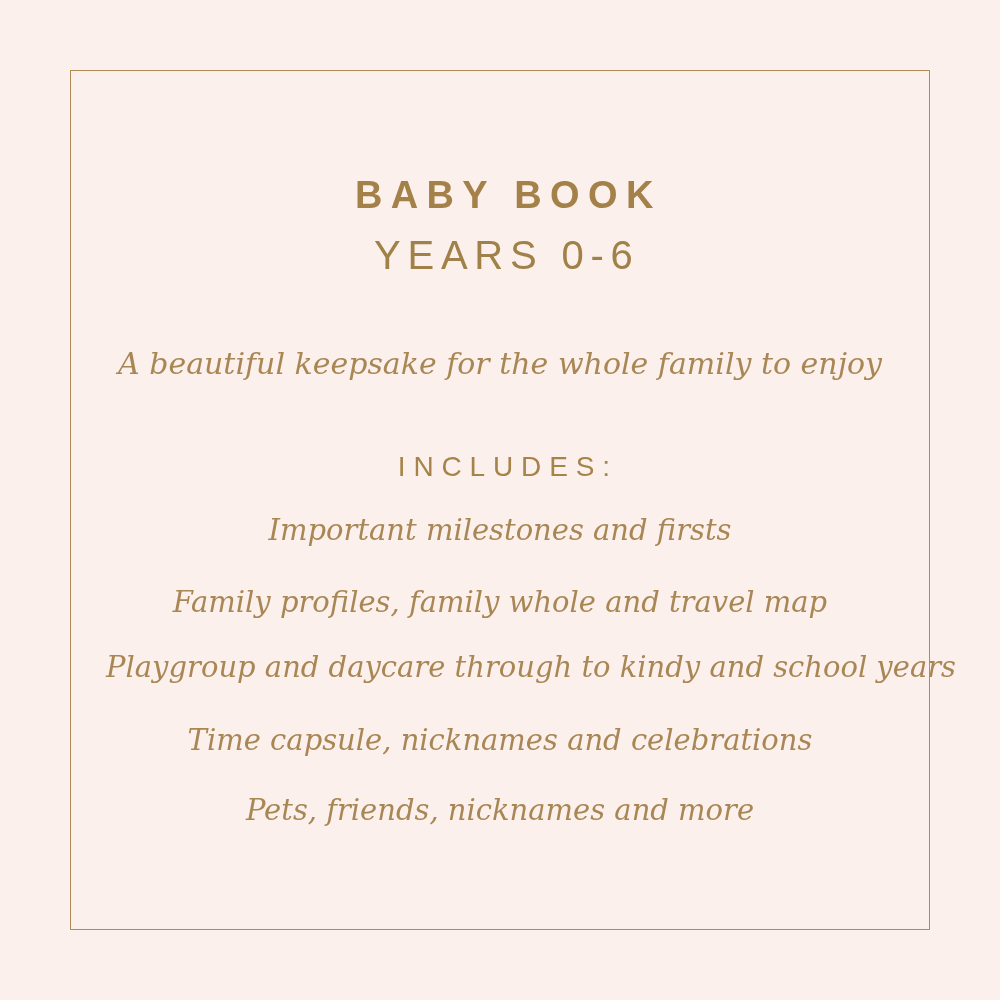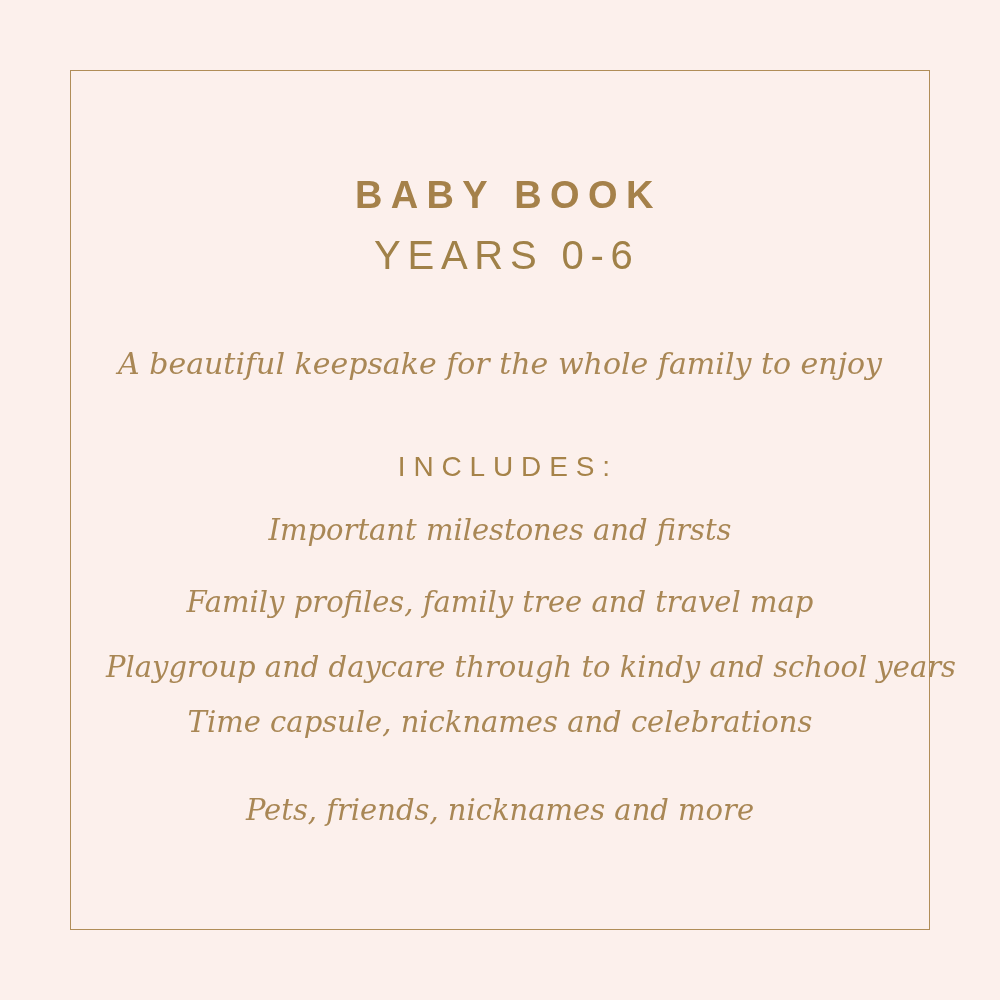--- a/index.html
+++ b/index.html
@@ -68,37 +68,37 @@
   .item {
     font-size: 29px;
     line-height: 32px;
     font-family: "DejaVu Serif", "Liberation Serif", serif;
     font-style: italic;
     color: #a98755;
   }
   .item-0 { top: 514px; }
   .item-1 { top: 586px; }
   .item-2 { top: 651px; margin-left: 31px; }
-  .item-3 { top: 706px; }
+  .item-3 { top: 724px; }
   .item-4 { top: 794px; }
 </style>
 </head>
 <body>
 
 <div class="frame"></div>
 
 <div class="line title">BABY BOOK</div>
 
 <div class="line years">YEARS 0-6</div>
 
 <div class="line tagline">A beautiful keepsake for the whole family to enjoy</div>
 
 <div class="line includes">INCLUDES:</div>
 
 <div class="line item item-0">Important milestones and firsts</div>
 
-<div class="line item item-1">Family profiles, family tree and travel map</div>
+<div class="line item item-1">Family profiles, family whole and travel map</div>
 
 <div class="line item item-2">Playgroup and daycare through to kindy and school years</div>
 
 <div class="line item item-3">Time capsule, nicknames and celebrations</div>
 
 <div class="line item item-4">Pets, friends, nicknames and more</div>
 
 </body></html>

